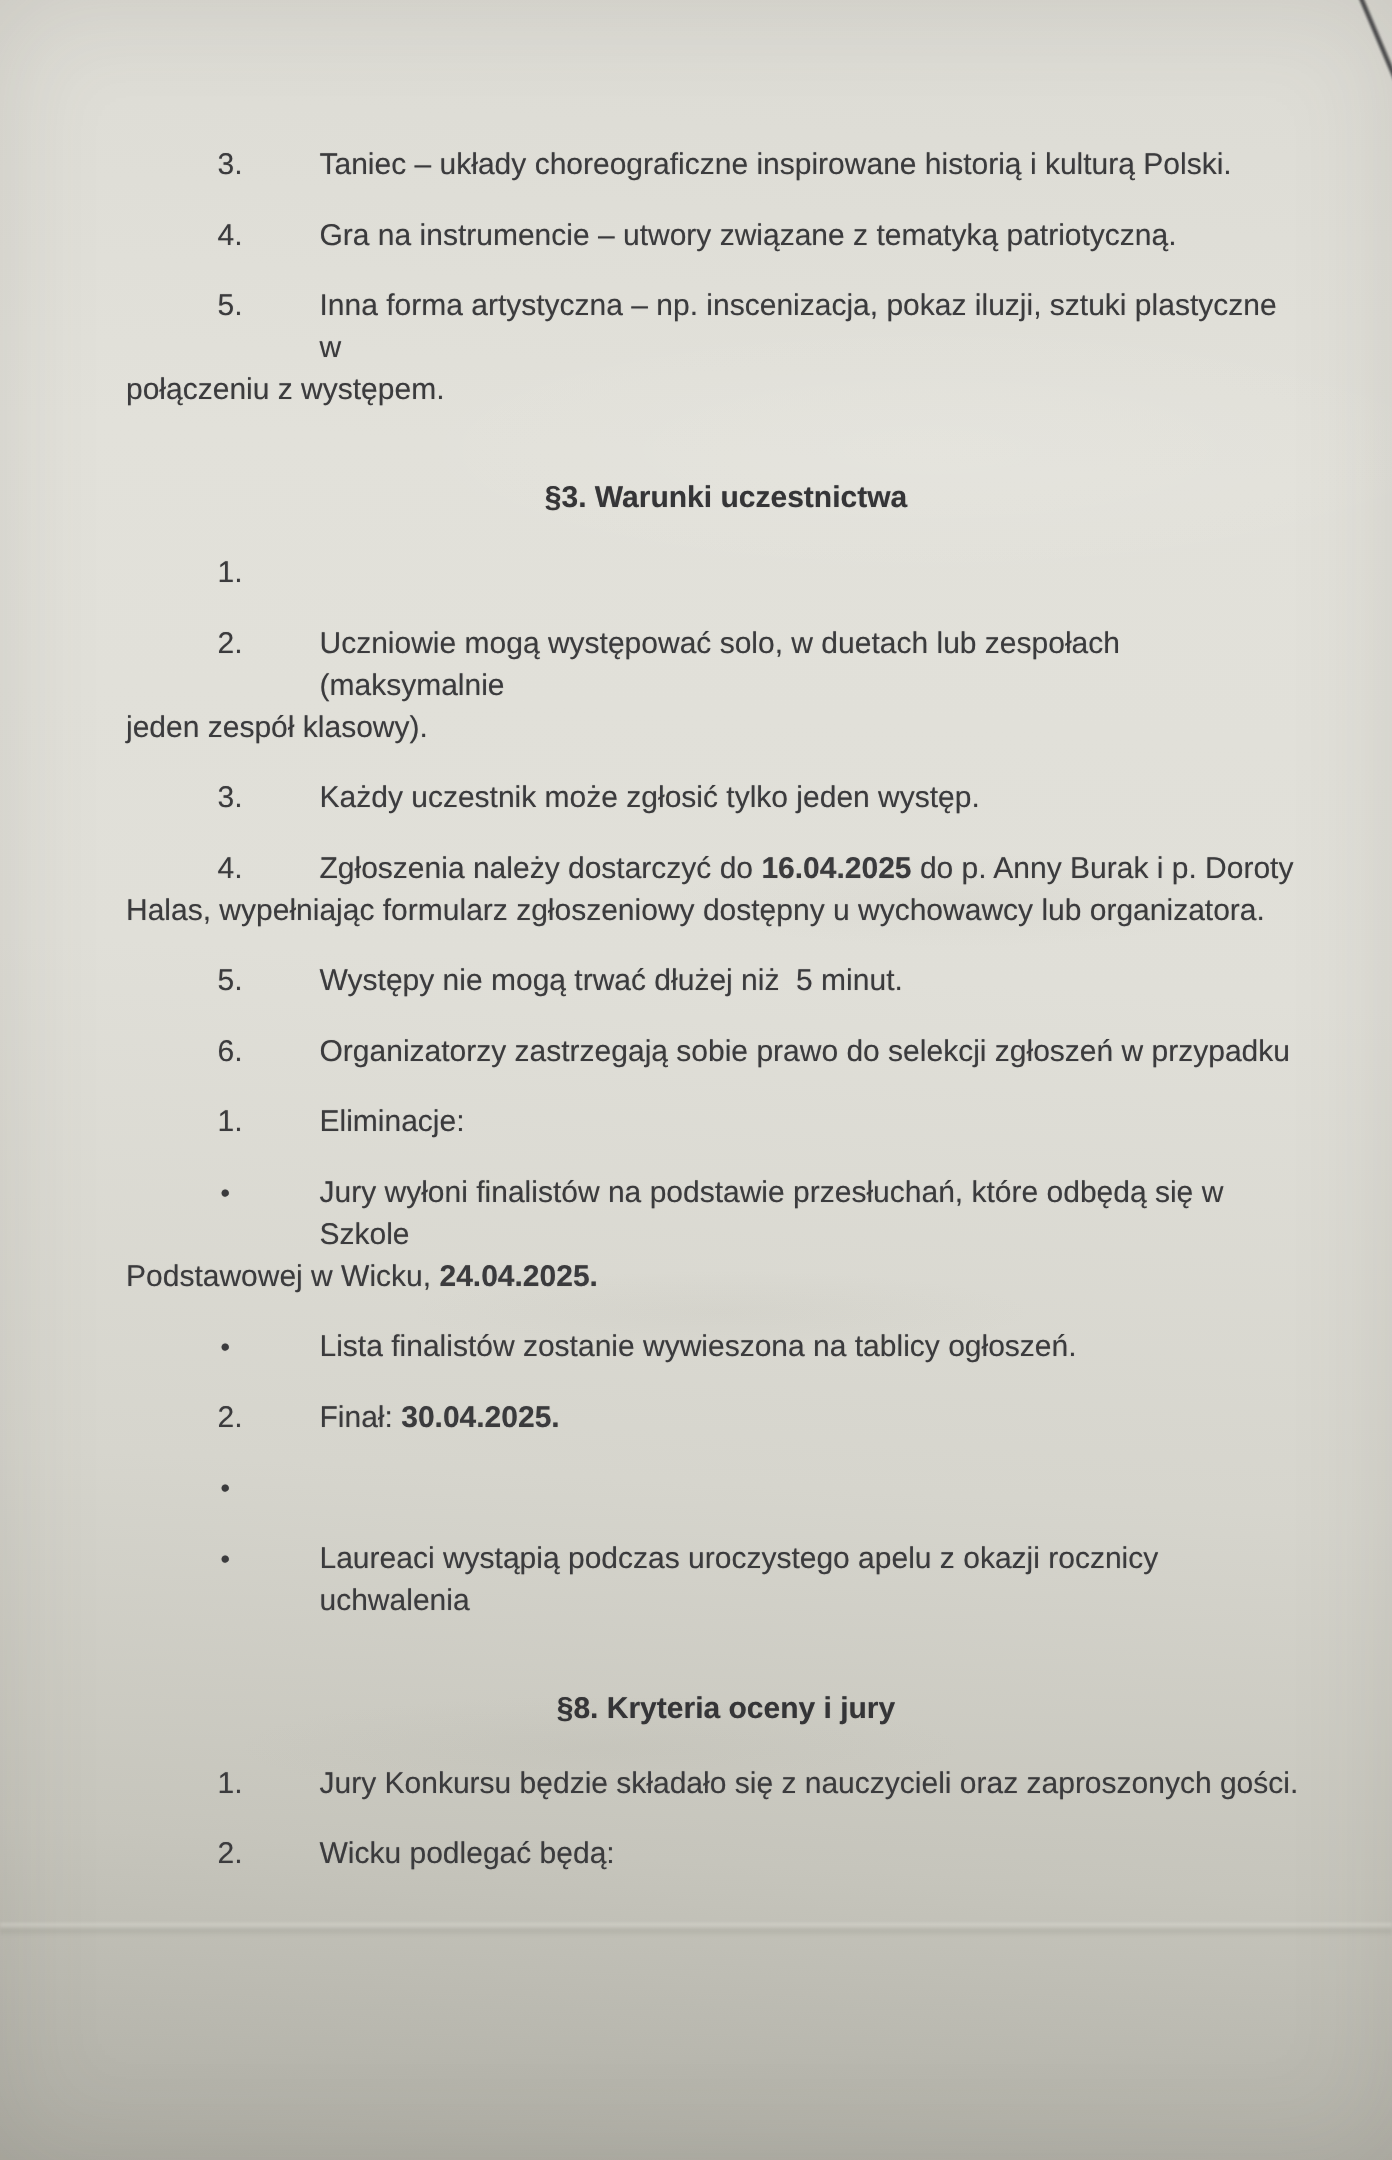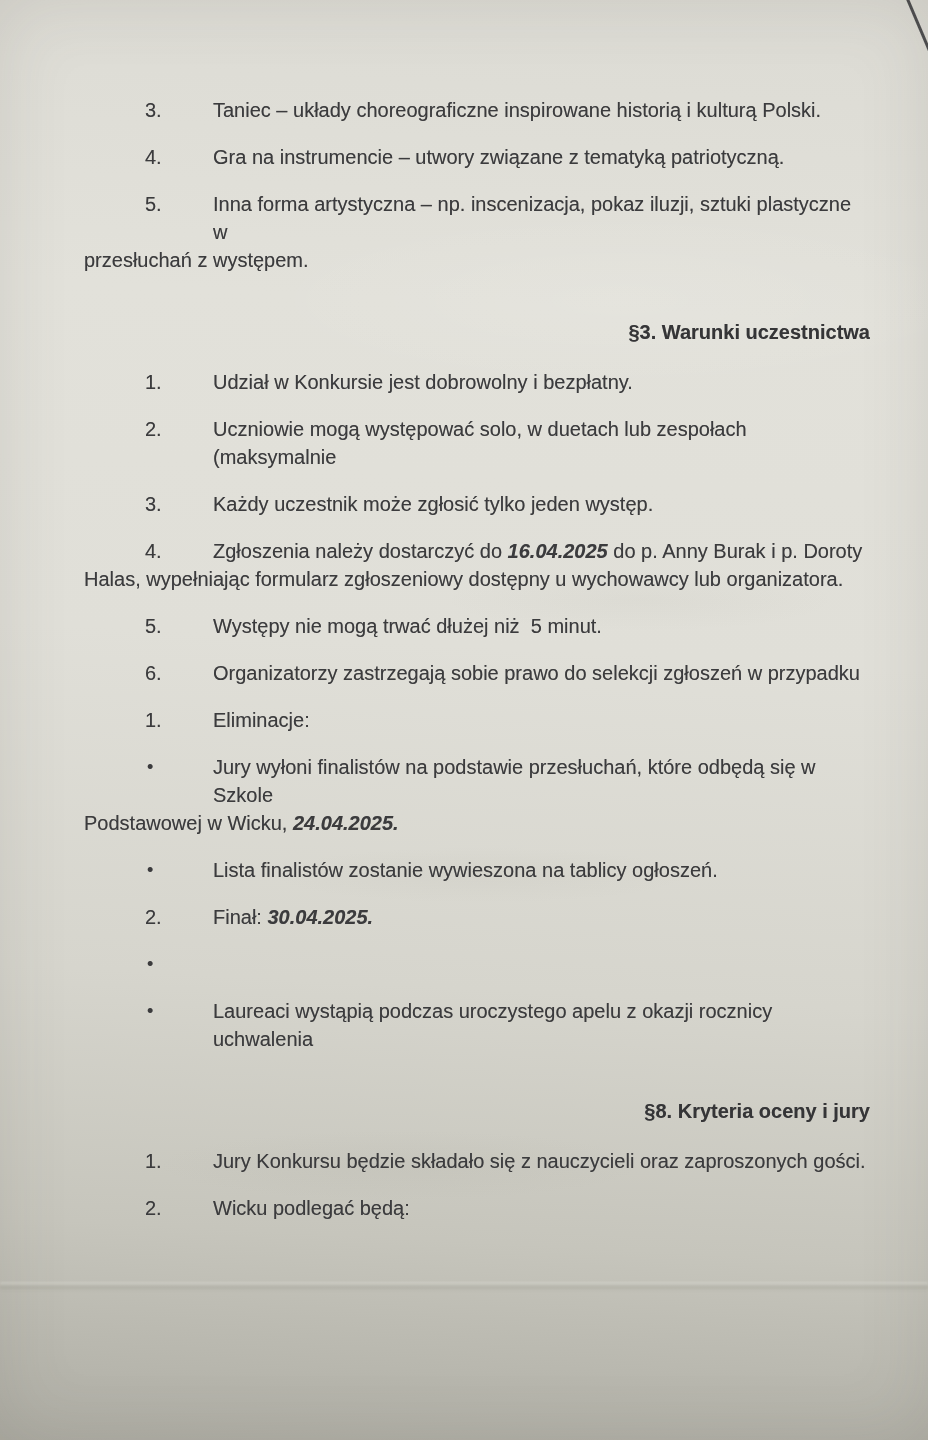--- a/index.html
+++ b/index.html
@@ -64,65 +64,66 @@
     font-size: 20px;
     line-height: 28px;
     text-shadow: 0 0 0.6px rgba(62,62,64,0.45);
   }
   .doc h2 {
     margin: 44px 0 22px;
     padding-left: 14px;
     font-size: 20px;
     line-height: 28px;
     font-weight: bold;
-    text-align: right;
+    text-align: center;
     color: #353537;
   }
   .list-item { margin: 0 0 19px; }
   .line {
     position: relative;
     min-height: 28px;
     white-space: pre-wrap;
   }
   .line.first { padding-left: 129px; }
   .marker {
     position: absolute;
     left: 61px; top: 0;
   }
   .marker.bullet { left: 63px; font-size: 18px; }
-  .bold { font-weight: bold; font-style: italic; }
+  .bold { font-weight: bold; }
 </style>
 </head>
 <body>
 
 <div class="paper-vignette"></div>
 <div class="paper-texture"></div>
 <div class="crease"></div>
 <div class="corner-line"></div>
 
 <div class="doc">
     <section>
       <div class="list-item">
         <div class="line first"><span class="marker">3.</span><span>Taniec – układy choreograficzne inspirowane historią i kulturą Polski.</span></div>
       </div>
       <div class="list-item">
         <div class="line first"><span class="marker">4.</span><span>Gra na instrumencie – utwory związane z tematyką patriotyczną.</span></div>
       </div>
       <div class="list-item">
         <div class="line first"><span class="marker">5.</span><span>Inna forma artystyczna – np. inscenizacja, pokaz iluzji, sztuki plastyczne w</span></div>
-        <div class="line"><span>przesłuchań z występem.</span></div>
+        <div class="line"><span>połączeniu z występem.</span></div>
       </div>
     </section>
     <section>
       <h2>§3. Warunki uczestnictwa</h2>
       <div class="list-item">
-        <div class="line first"><span class="marker">1.</span><span>Udział w Konkursie jest dobrowolny i bezpłatny.</span></div>
+        <div class="line first"><span class="marker">1.</span></div>
       </div>
       <div class="list-item">
         <div class="line first"><span class="marker">2.</span><span>Uczniowie mogą występować solo, w duetach lub zespołach (maksymalnie</span></div>
+        <div class="line"><span>jeden zespół klasowy).</span></div>
       </div>
       <div class="list-item">
         <div class="line first"><span class="marker">3.</span><span>Każdy uczestnik może zgłosić tylko jeden występ.</span></div>
       </div>
       <div class="list-item">
         <div class="line first"><span class="marker">4.</span><span>Zgłoszenia należy dostarczyć do </span><span class="bold">16.04.2025</span><span> do p. Anny Burak i p. Doroty</span></div>
         <div class="line"><span>Halas, wypełniając formularz zgłoszeniowy dostępny u wychowawcy lub organizatora.</span></div>
       </div>
       <div class="list-item">
         <div class="line first"><span class="marker">5.</span><span>Występy nie mogą trwać dłużej niż  5 minut.</span></div>

